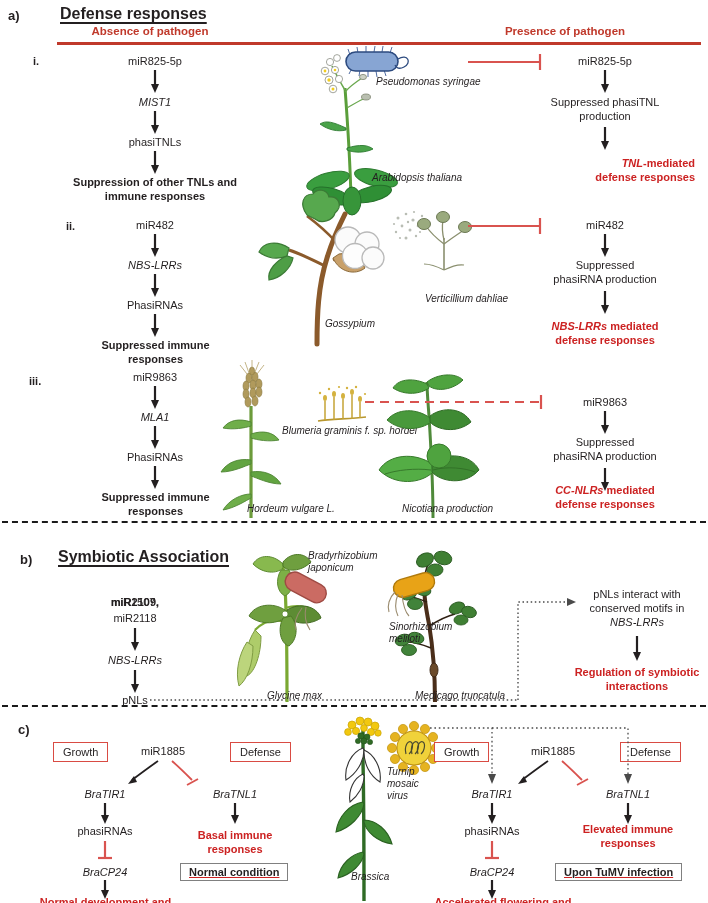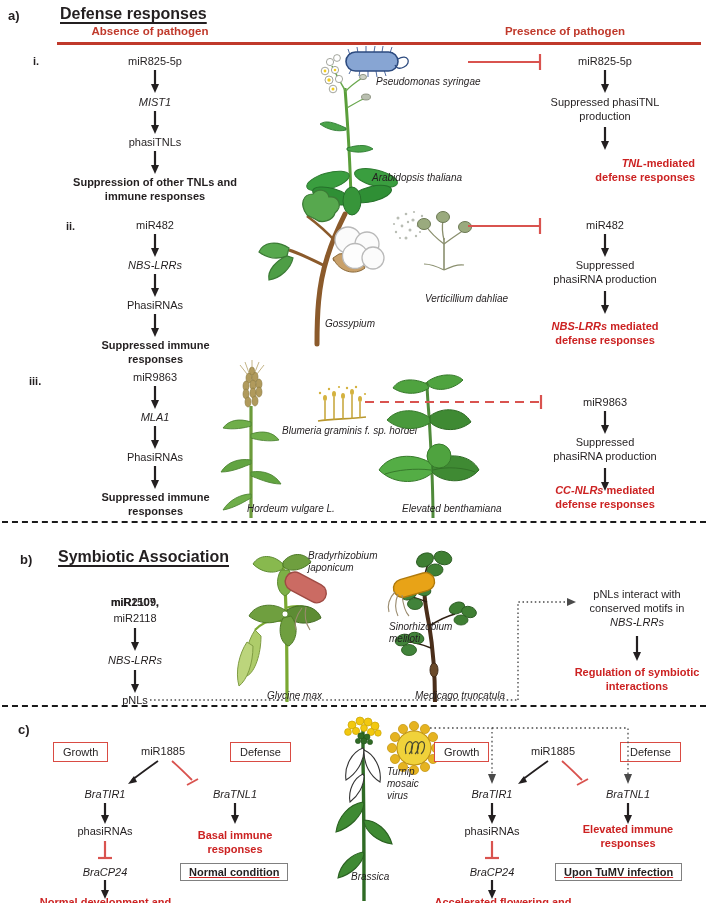--- a/index.html
+++ b/index.html
@@ -384,21 +384,21 @@
     <path d="M55 44 C68 34, 88 36, 96 50 C82 62, 62 58, 55 50 Z" fill="#3f8a33" stroke="#2f6b25" stroke-width="1"></path>
 
     <path d="M57 92 C40 80, 14 82, 4 98 C20 114, 46 112, 58 100 Z" fill="#54ad45" stroke="#377a2b" stroke-width="1"></path>
     <path d="M57 90 C72 80, 96 82, 104 98 C90 114, 66 110, 57 100 Z" fill="#3f8a33" stroke="#2f6b25" stroke-width="1"></path>
 
     <circle cx="64" cy="84" r="12" fill="#4fa33f" stroke="#377a2b" stroke-width="1"></circle>
 
     <path d="M56 98 C40 96, 22 98, 10 102" stroke="#2f6b25" stroke-width="0.8" fill="none"></path>
     <path d="M58 98 C72 94, 90 96, 100 100" stroke="#2f6b25" stroke-width="0.8" fill="none"></path>
   </svg>
-  <div class="abs labelsp" style="left:402px;top:503px;">Elevated benthamiana</div>
+  <div class="abs labelsp" style="left:402px;top:503px;">Nicotiana production</div>
 
   <svg class="abs inhib" style="left:365px;top:392px;" width="185" height="20" viewBox="0 0 185 20">
     <line x1="0" y1="10" x2="176" y2="10" stroke="#d9534f" stroke-width="2.2" stroke-dasharray="9,6"></line>
     <line x1="176" y1="3" x2="176" y2="17" stroke="#d9534f" stroke-width="2.2"></line>
   </svg>
 
   <div class="abs node" style="left:525px;top:396px;width:160px;">miR9863</div>
   <div class="abs varrow" style="left:598px;top:411px;">
     <svg width="14" height="24">
         <line x1="7" y1="0" x2="7" y2="16" stroke="#231f20" stroke-width="2.2"></line>

